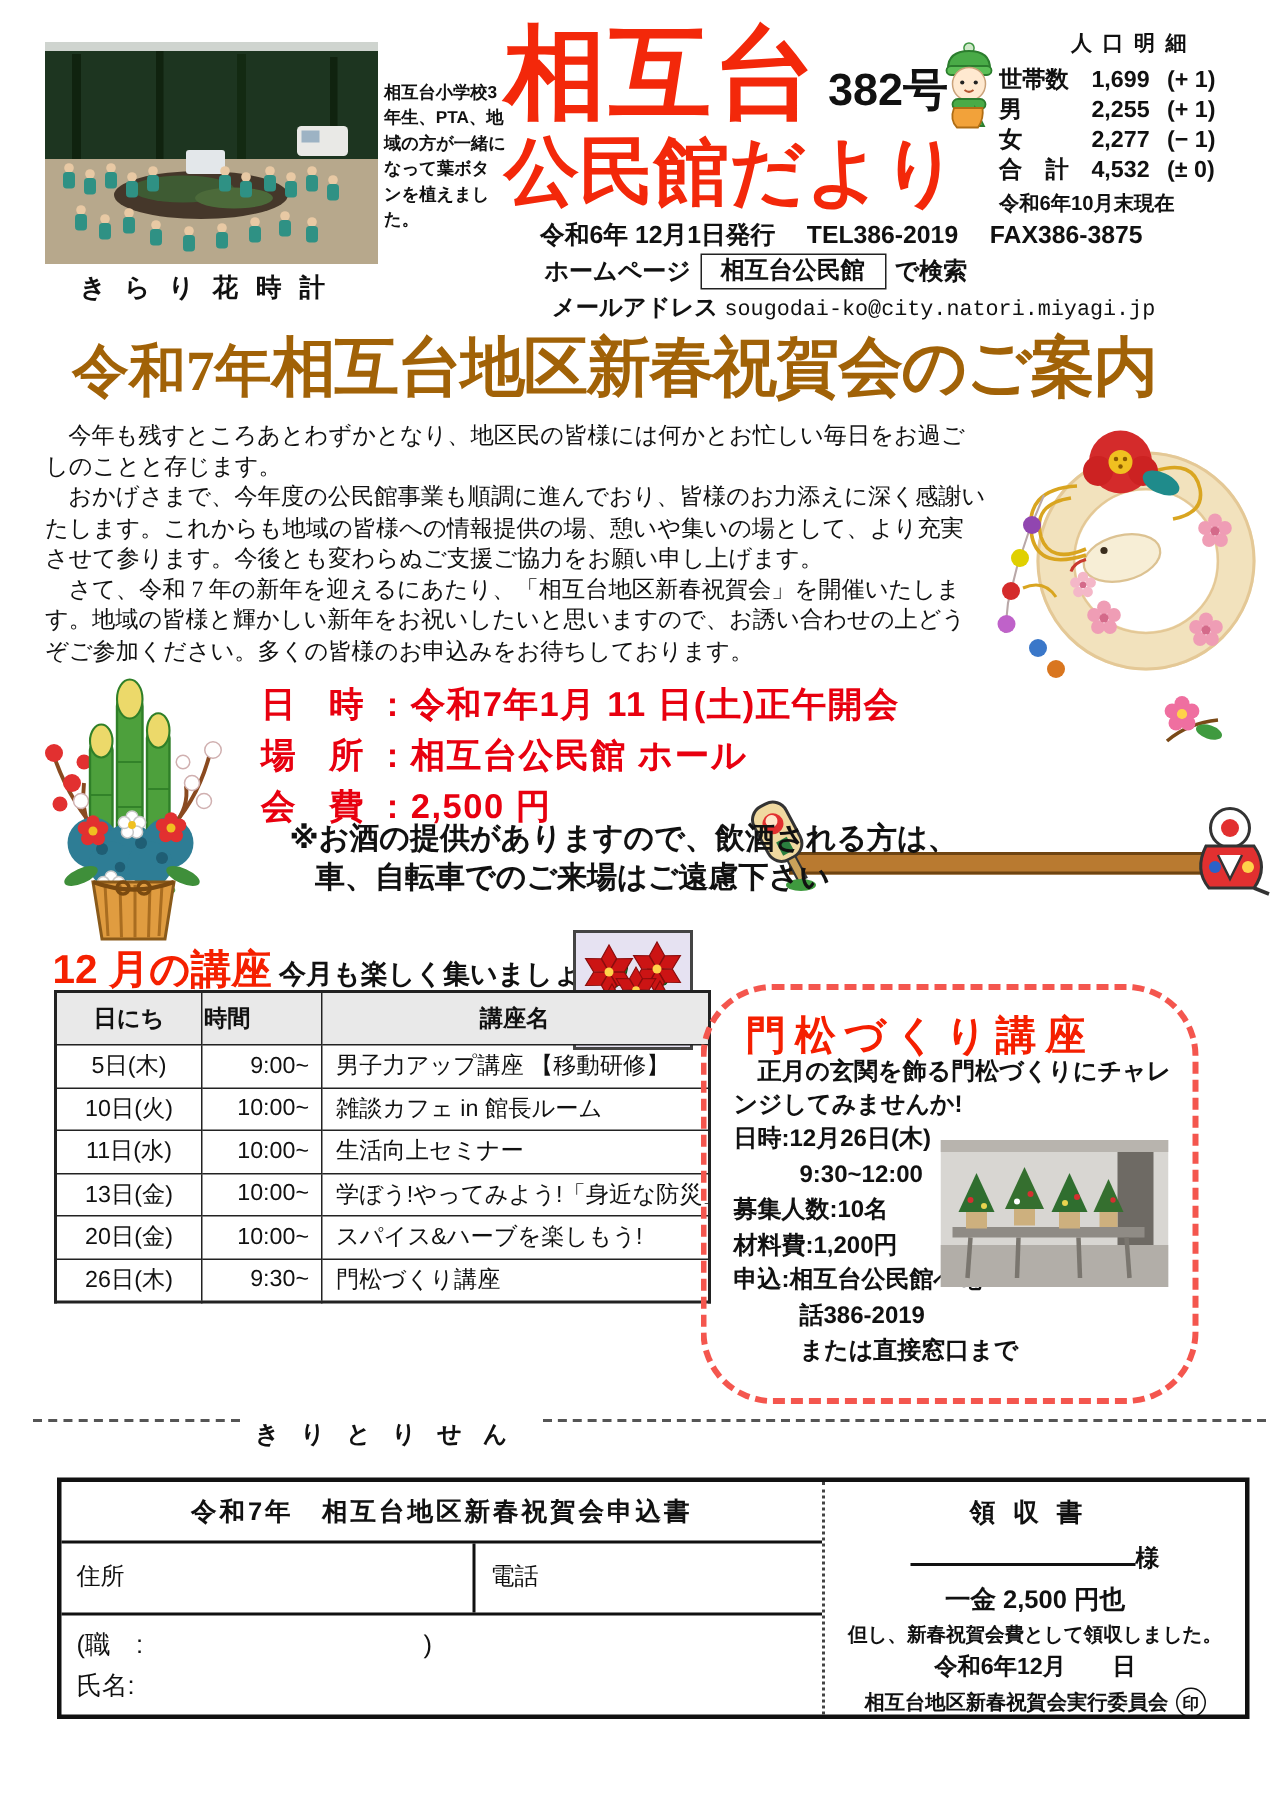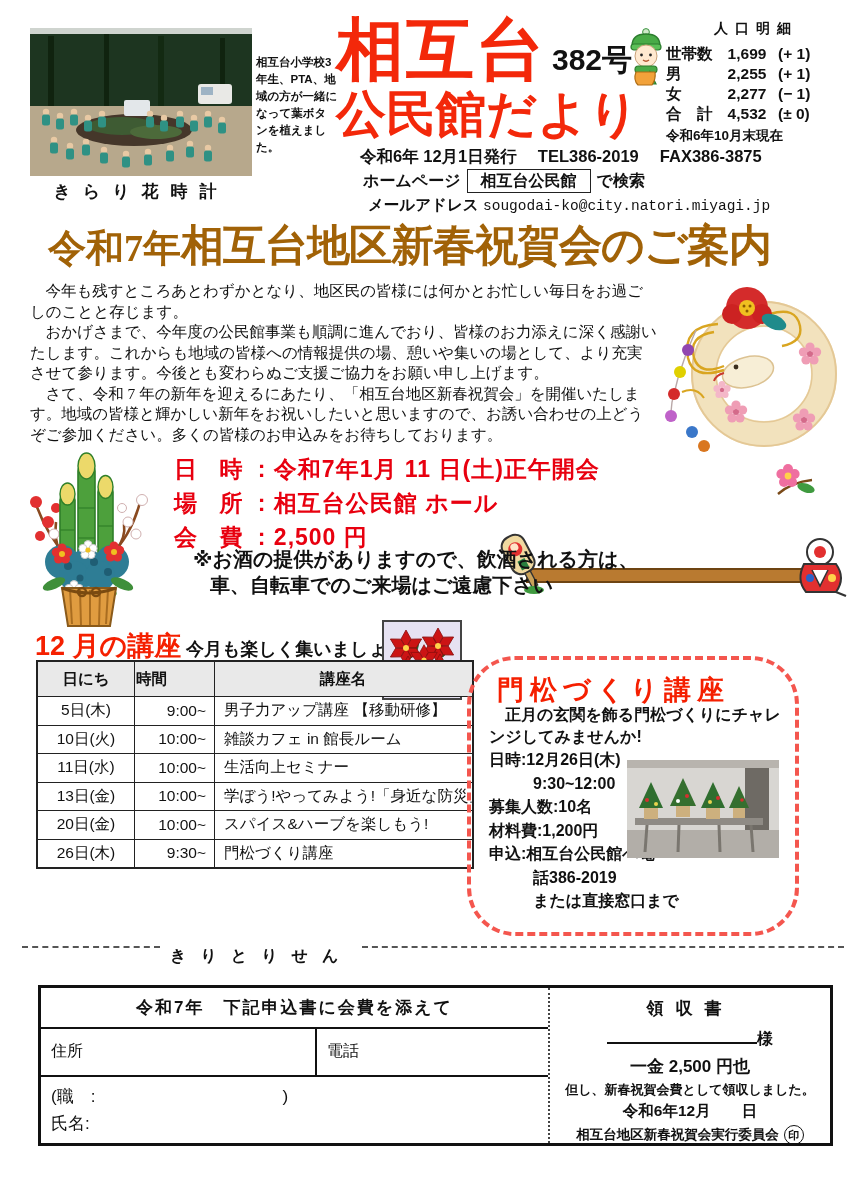--- a/index.html
+++ b/index.html
@@ -590,21 +590,21 @@
   </div>
 
   <div class="abs cutline">
     <div class="cut-dash left"></div>
     <div class="cut-label">きりとりせん</div>
     <div class="cut-dash right"></div>
   </div>
 
   <div class="abs form">
     <div class="form-left">
-      <div class="f-title">令和7年　下記申込書に会費を添えて</div>
+      <div class="f-title">令和7年　相互台地区新春祝賀会申込書</div>
       <div class="f-mid">
         <div class="f-addr">住所</div>
         <div class="f-tel">電話</div>
       </div>
       <div class="f-bottom">(職　:　　　　　　　　　　　)
 氏名:</div>
     </div>
     <div class="form-right">
       <div class="r-title">領収書</div>
       <div class="r-name"><span class="r-line"></span><span>様</span></div>

